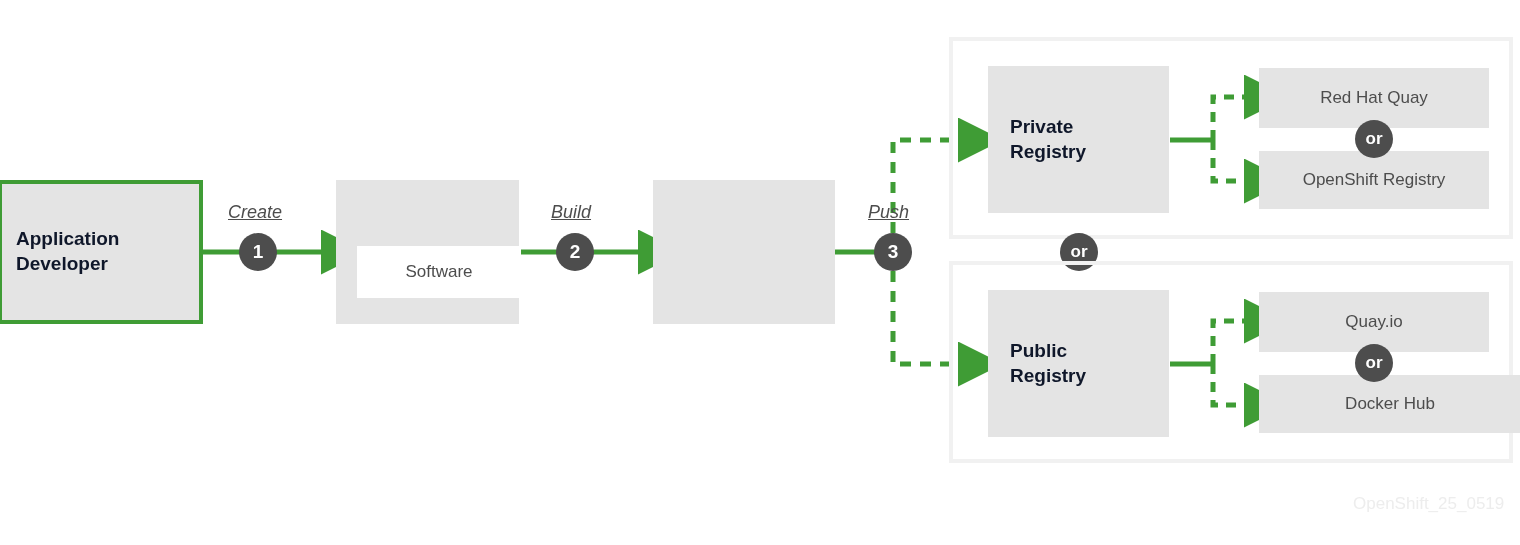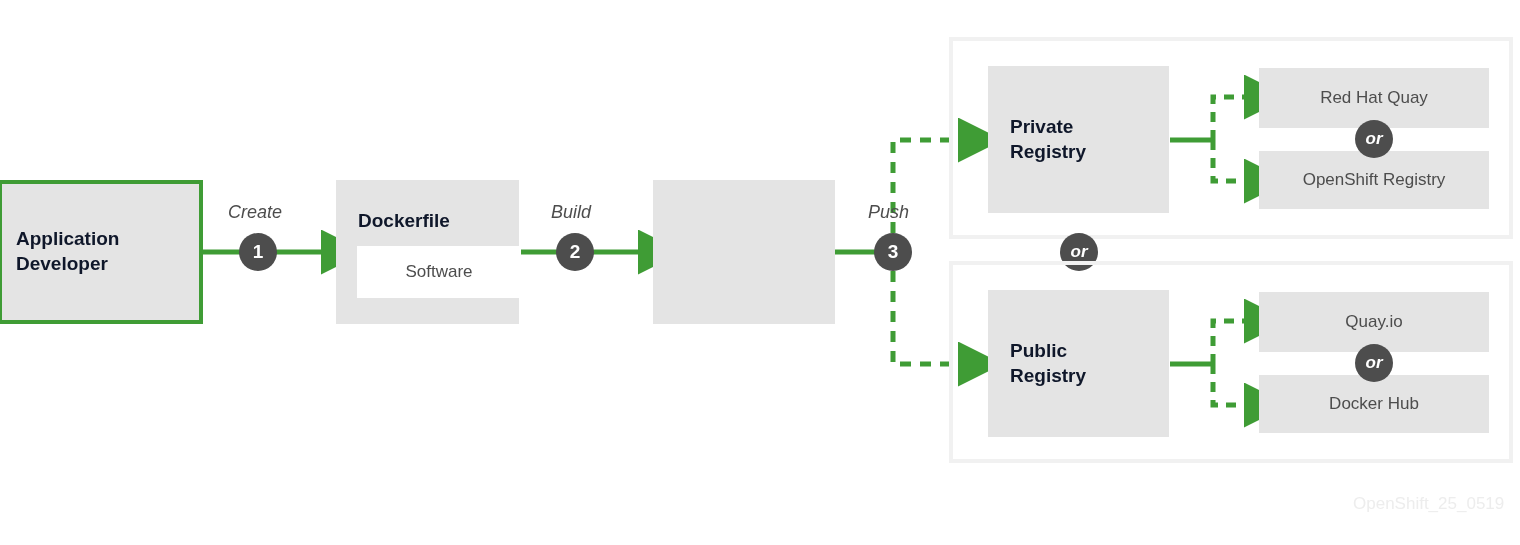--- a/index.html
+++ b/index.html
@@ -75,30 +75,30 @@
     position:absolute;
     width:38px;height:38px;
     border-radius:50%;
     background:#4d4d4d;
     color:#ffffff;
     font-size:17px;
     font-weight:bold;
     display:flex;
     align-items:center;
     justify-content:center;
-    font-style:italic;
   }
 
   
   .step-label{
     position:absolute;
     font-style:italic;
     font-size:18px;
     color:#4d4d4d;
     white-space:nowrap;
+    text-decoration:underline;
   }
   svg.conn{position:absolute;left:0;top:0;width:1520px;height:545px;overflow:visible;}
 
   
   .footer{
     position:absolute;
     font-size:17px;
     color:#ededed;
     white-space:nowrap;
   }
@@ -133,21 +133,20 @@
     <path d="M1213,364 L1213,321 L1249,321" fill="none" stroke="#3f9c35" stroke-width="5" stroke-dasharray="10,8" marker-end="url(#arrowGreen)"></path>
     <path d="M1213,364 L1213,405 L1249,405" fill="none" stroke="#3f9c35" stroke-width="5" stroke-dasharray="10,8" marker-end="url(#arrowGreen)"></path>
   </svg>
 
   <div class="gbox outlined" style="left:-2px;top:180px;width:205px;height:144px;">
   </div>
   <div class="box-title" style="left:16px;top:226px;width:180px;">Application
 Developer</div>
 
   <div class="gbox" style="left:336px;top:180px;width:183px;height:144px;"></div>
-  <div class="box-title" style="left:358px;top:208px;width:160px;">Dockerfile</div>
   <div class="inner-white" style="left:357px;top:246px;width:164px;height:52px;">Software</div>
 
   <div class="gbox" style="left:653px;top:180px;width:182px;height:144px;"></div>
 
   <div class="step-label" style="left:228px;top:202px;">Create</div>
   <div class="step-circle" style="left:239px;top:233px;">1</div>
 
   <div class="step-label" style="left:551px;top:202px;">Build</div>
   <div class="step-circle" style="left:556px;top:233px;">2</div>
 
@@ -166,18 +165,18 @@
 
   <div class="or-badge" style="left:1060px;top:233px;">or</div>
 
   <div class="group-frame" style="left:949px;top:261px;width:564px;height:202px;"></div>
 
   <div class="gbox" style="left:988px;top:290px;width:181px;height:147px;"></div>
   <div class="box-title" style="left:1010px;top:338px;width:150px;">Public
 Registry</div>
 
   <div class="target-box" style="left:1259px;top:292px;width:230px;height:60px;">Quay.io</div>
-  <div class="target-box" style="left:1259px;top:375px;width:230px;height:58px;">Docker Hub</div>
+  <div class="target-box" style="left:1259px;top:375px;width:262px;height:58px;">Docker Hub</div>
   <div class="or-badge" style="left:1355px;top:344px;">or</div>
 
   <div class="footer" style="left:1353px;top:494px;">OpenShift_25_0519</div>
 
 </div>
 
 </body></html>

